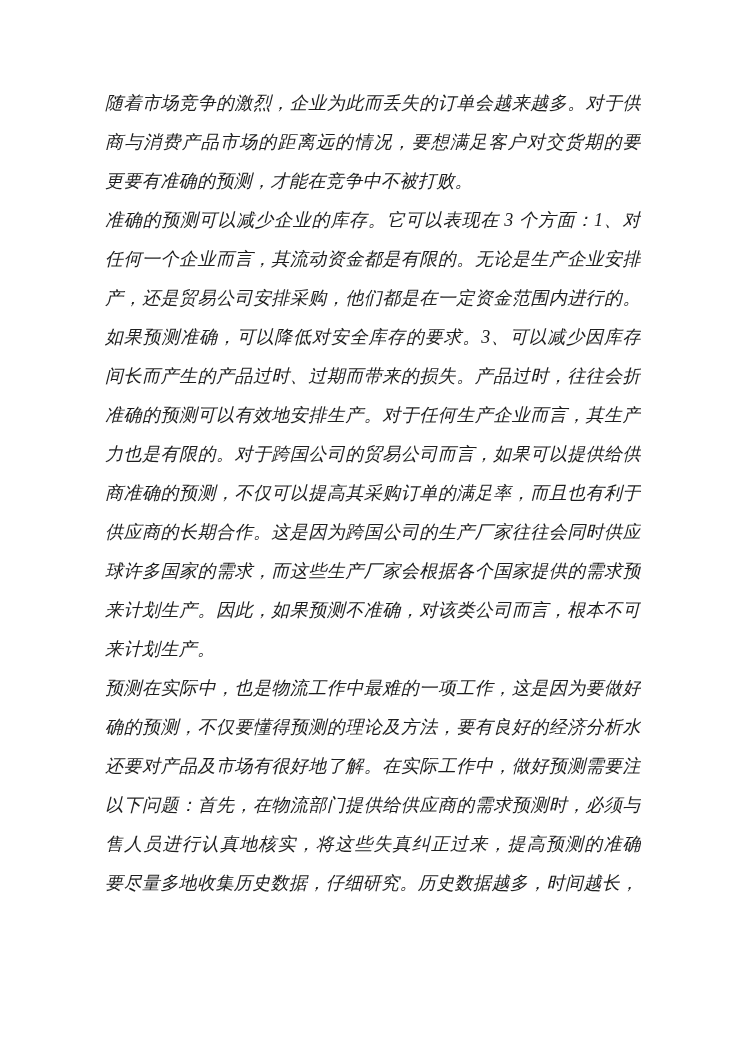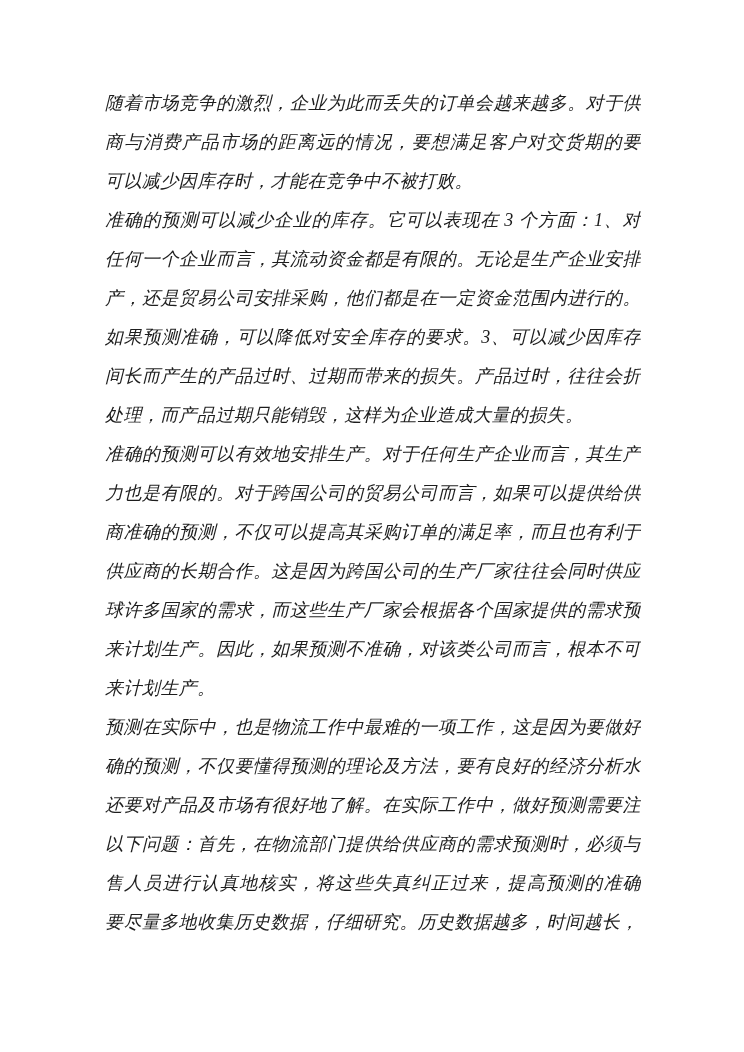--- a/index.html
+++ b/index.html
@@ -43,29 +43,28 @@
   }
 </style>
 </head>
 <body>
 
 <div class="page">
   <div class="doc-content">
       <div class="paragraph">
         <div class="text-line">随着市场竞争的激烈，企业为此而丢失的订单会越来越多。对于供应</div>
         <div class="text-line">商与消费产品市场的距离远的情况，要想满足客户对交货期的要求，</div>
-        <div class="text-line last">可以减少因库存时，才能在竞争中不被打败。</div>
+        <div class="text-line last">更要有准确的预测，才能在竞争中不被打败。</div>
       </div>
       <div class="paragraph">
         <div class="text-line">准确的预测可以减少企业的库存。它可以表现在 3 个方面：1、对于</div>
         <div class="text-line">任何一个企业而言，其流动资金都是有限的。无论是生产企业安排生</div>
         <div class="text-line">产，还是贸易公司安排采购，他们都是在一定资金范围内进行的。2、</div>
         <div class="text-line">如果预测准确，可以降低对安全库存的要求。3、可以减少因库存时</div>
         <div class="text-line">间长而产生的产品过时、过期而带来的损失。产品过时，往往会折价</div>
-        <div class="text-line last">处理，而产品过期只能销毁，这样为企业造成大量的损失。</div>
       </div>
       <div class="paragraph">
         <div class="text-line">准确的预测可以有效地安排生产。对于任何生产企业而言，其生产能</div>
         <div class="text-line">力也是有限的。对于跨国公司的贸易公司而言，如果可以提供给供应</div>
         <div class="text-line">商准确的预测，不仅可以提高其采购订单的满足率，而且也有利于与</div>
         <div class="text-line">供应商的长期合作。这是因为跨国公司的生产厂家往往会同时供应全</div>
         <div class="text-line">球许多国家的需求，而这些生产厂家会根据各个国家提供的需求预测</div>
         <div class="text-line">来计划生产。因此，如果预测不准确，对该类公司而言，根本不可能</div>
         <div class="text-line last">来计划生产。</div>
       </div>

